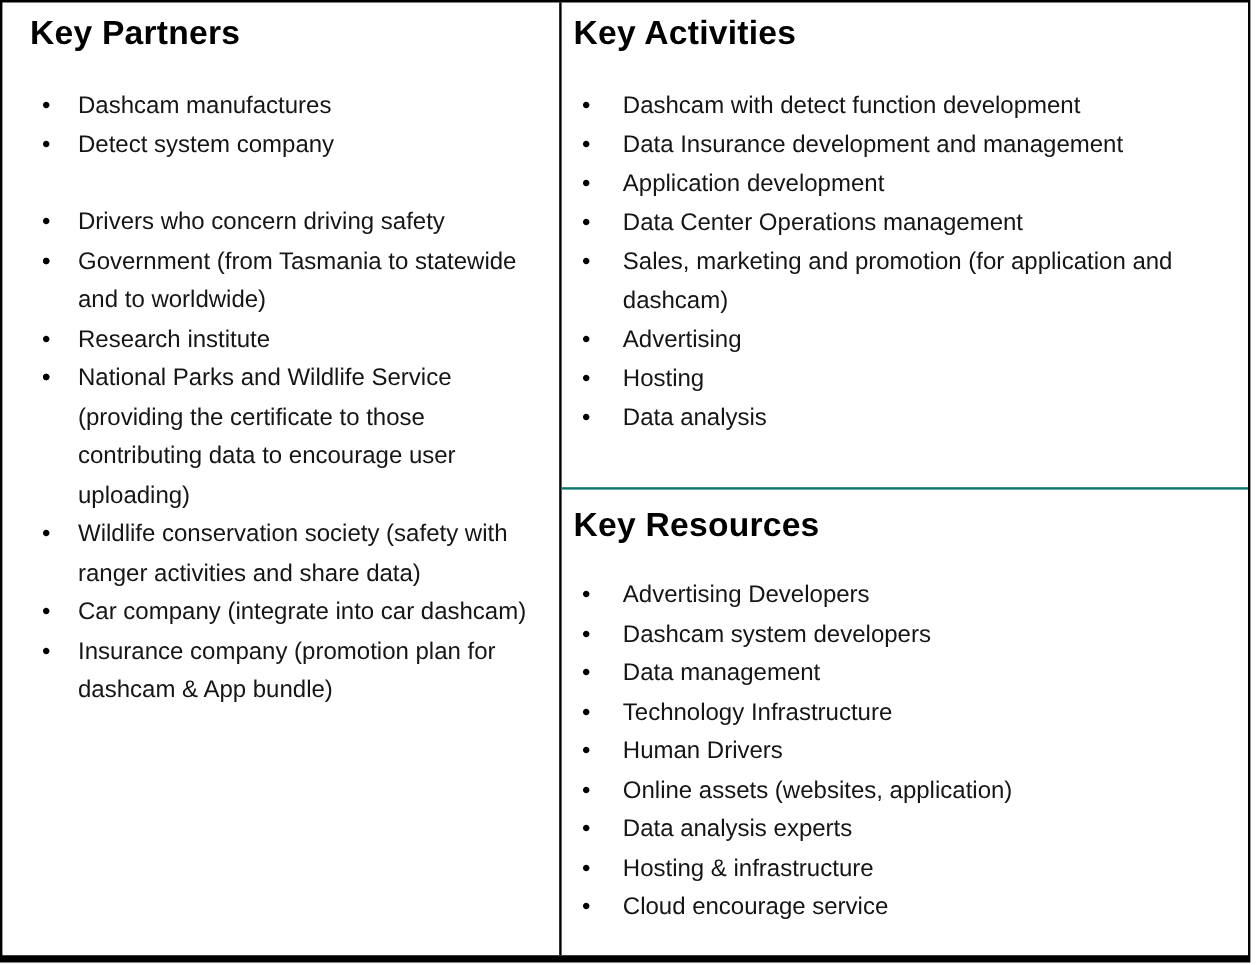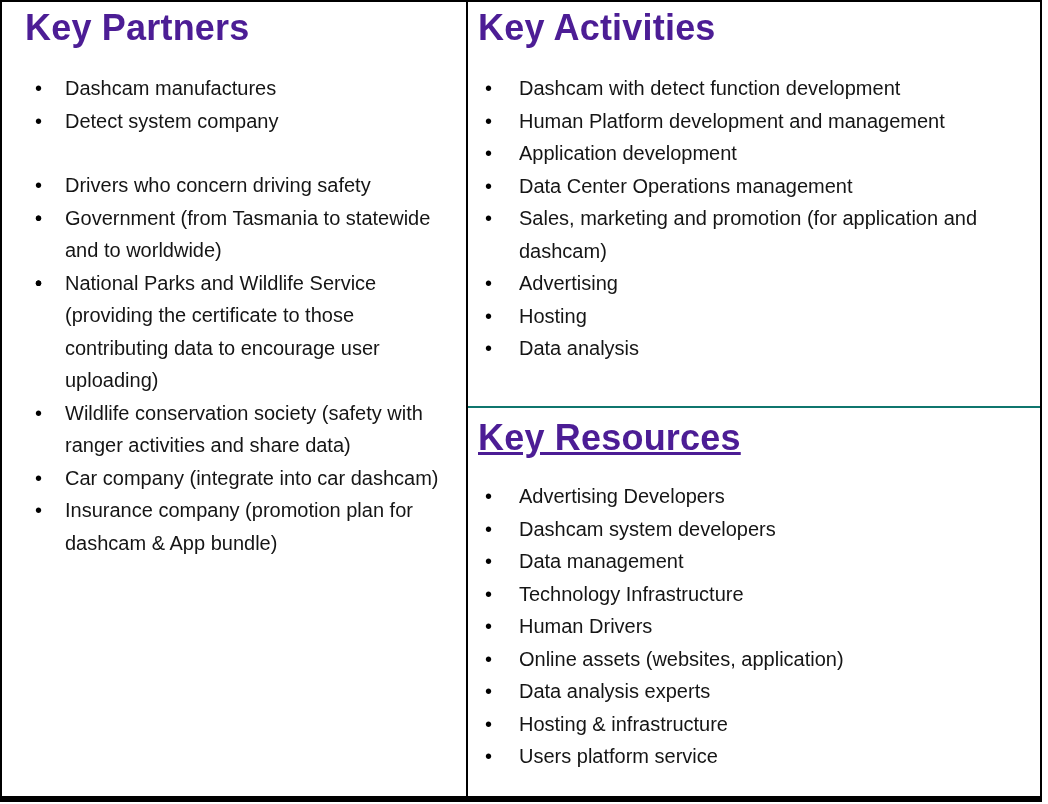--- a/index.html
+++ b/index.html
@@ -39,34 +39,33 @@
     box-sizing: border-box;
     height: 406px;
     border-bottom: 2px solid #0f766e;
     overflow: hidden;
   }
   .cell-resources {
     flex: 1;
     overflow: hidden;
   }
   .section-title {
-    font-size: 36px;
+    font-size: 28px;
     line-height: 36px;
     font-weight: bold;
     margin: 0;
     padding: 8px 8px 0 23px;
-    color: #4c1d95;
+    color: #000000;
     letter-spacing: 0.2px;
   }
   .col-right .section-title {
     padding-left: 10px;
   }
   .cell-resources .section-title {
     padding-top: 12px;
-    text-decoration: underline;
   }
   .list-area { margin: 0; padding: 0; }
   ul.bullet-list {
     list-style: none;
     margin: 26px 0 0 33px;
     padding: 0;
   }
   ul.bullet-list + ul.bullet-list {
     margin-top: 32px;
   }
@@ -97,37 +96,37 @@
     <h2 class="section-title">Key Partners</h2>
     <div class="list-area">
         <ul class="bullet-list">
           <li class="list-item"><span class="bullet">•</span><span>Dashcam manufactures</span></li>
           <li class="list-item"><span class="bullet">•</span><span>Detect system company</span></li>
         </ul>
         <ul class="bullet-list">
           <li class="list-item"><span class="bullet">•</span><span>Drivers who concern driving safety</span></li>
           <li class="list-item"><span class="bullet">•</span></li>
           <li class="list-item"><span class="bullet">•</span><span>Government (from Tasmania to statewide and to worldwide)</span></li>
-          <li class="list-item"><span class="bullet">•</span></li>
+          <li class="list-item"><span class="bullet">•</span><span>Research institute</span></li>
           <li class="list-item"><span class="bullet">•</span></li>
           <li class="list-item"><span class="bullet">•</span><span>National Parks and Wildlife Service (providing the certificate to those contributing data to encourage user uploading)</span></li>
           <li class="list-item"><span class="bullet">•</span><span>Wildlife conservation society (safety with ranger activities and share data)</span></li>
           <li class="list-item"><span class="bullet">•</span><span>Car company (integrate into car dashcam)</span></li>
           <li class="list-item"><span class="bullet">•</span><span>Insurance company (promotion plan for dashcam &amp; App bundle)</span></li>
         </ul>
       </div>
   </div>
 
   <div class="col-right">
     <div class="cell-activities">
       <h2 class="section-title">Key Activities</h2>
       <div class="list-area">
           <ul class="bullet-list">
             <li class="list-item"><span class="bullet">•</span><span>Dashcam with detect function development</span></li>
-            <li class="list-item"><span class="bullet">•</span><span>Human Platform development and management</span></li>
+            <li class="list-item"><span class="bullet">•</span><span>Data Insurance development and management</span></li>
             <li class="list-item"><span class="bullet">•</span><span>Application development</span></li>
             <li class="list-item"><span class="bullet">•</span><span>Data Center Operations management</span></li>
             <li class="list-item"><span class="bullet">•</span><span>Sales, marketing and promotion (for application and dashcam)</span></li>
             <li class="list-item"><span class="bullet">•</span><span>Advertising</span></li>
             <li class="list-item"><span class="bullet">•</span><span>Hosting</span></li>
             <li class="list-item"><span class="bullet">•</span><span>Data analysis</span></li>
           </ul>
         </div>
     </div>
 
@@ -136,18 +135,18 @@
       <div class="list-area">
           <ul class="bullet-list">
             <li class="list-item"><span class="bullet">•</span><span>Advertising Developers</span></li>
             <li class="list-item"><span class="bullet">•</span><span>Dashcam system developers</span></li>
             <li class="list-item"><span class="bullet">•</span><span>Data management</span></li>
             <li class="list-item"><span class="bullet">•</span><span>Technology Infrastructure</span></li>
             <li class="list-item"><span class="bullet">•</span><span>Human Drivers</span></li>
             <li class="list-item"><span class="bullet">•</span><span>Online assets (websites, application)</span></li>
             <li class="list-item"><span class="bullet">•</span><span>Data analysis experts</span></li>
             <li class="list-item"><span class="bullet">•</span><span>Hosting &amp; infrastructure</span></li>
-            <li class="list-item"><span class="bullet">•</span><span>Users platform service</span></li>
+            <li class="list-item"><span class="bullet">•</span><span>Cloud encourage service</span></li>
           </ul>
         </div>
     </div>
   </div>
 </div>
 
 </body></html>

